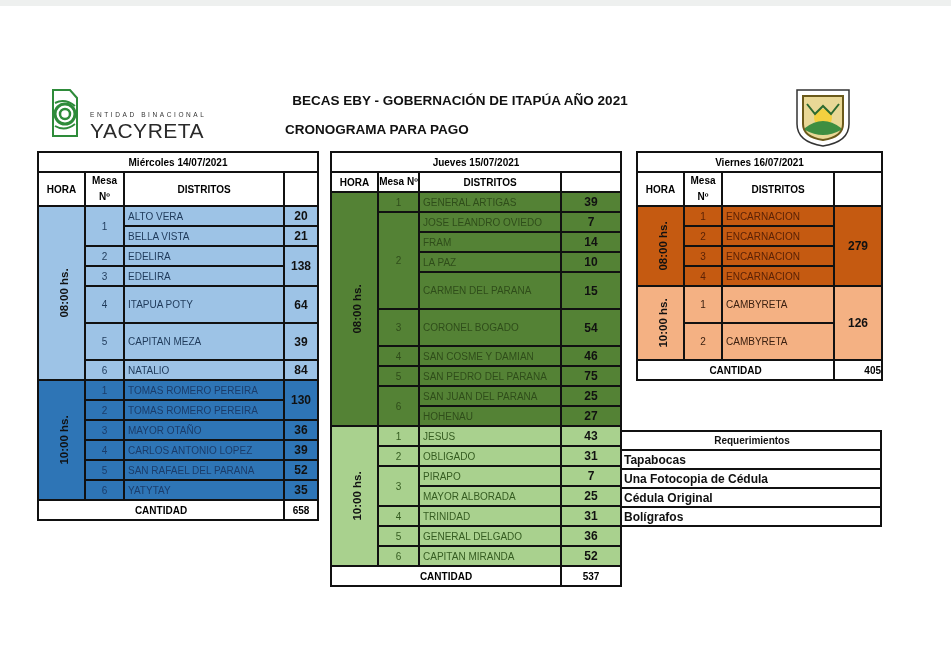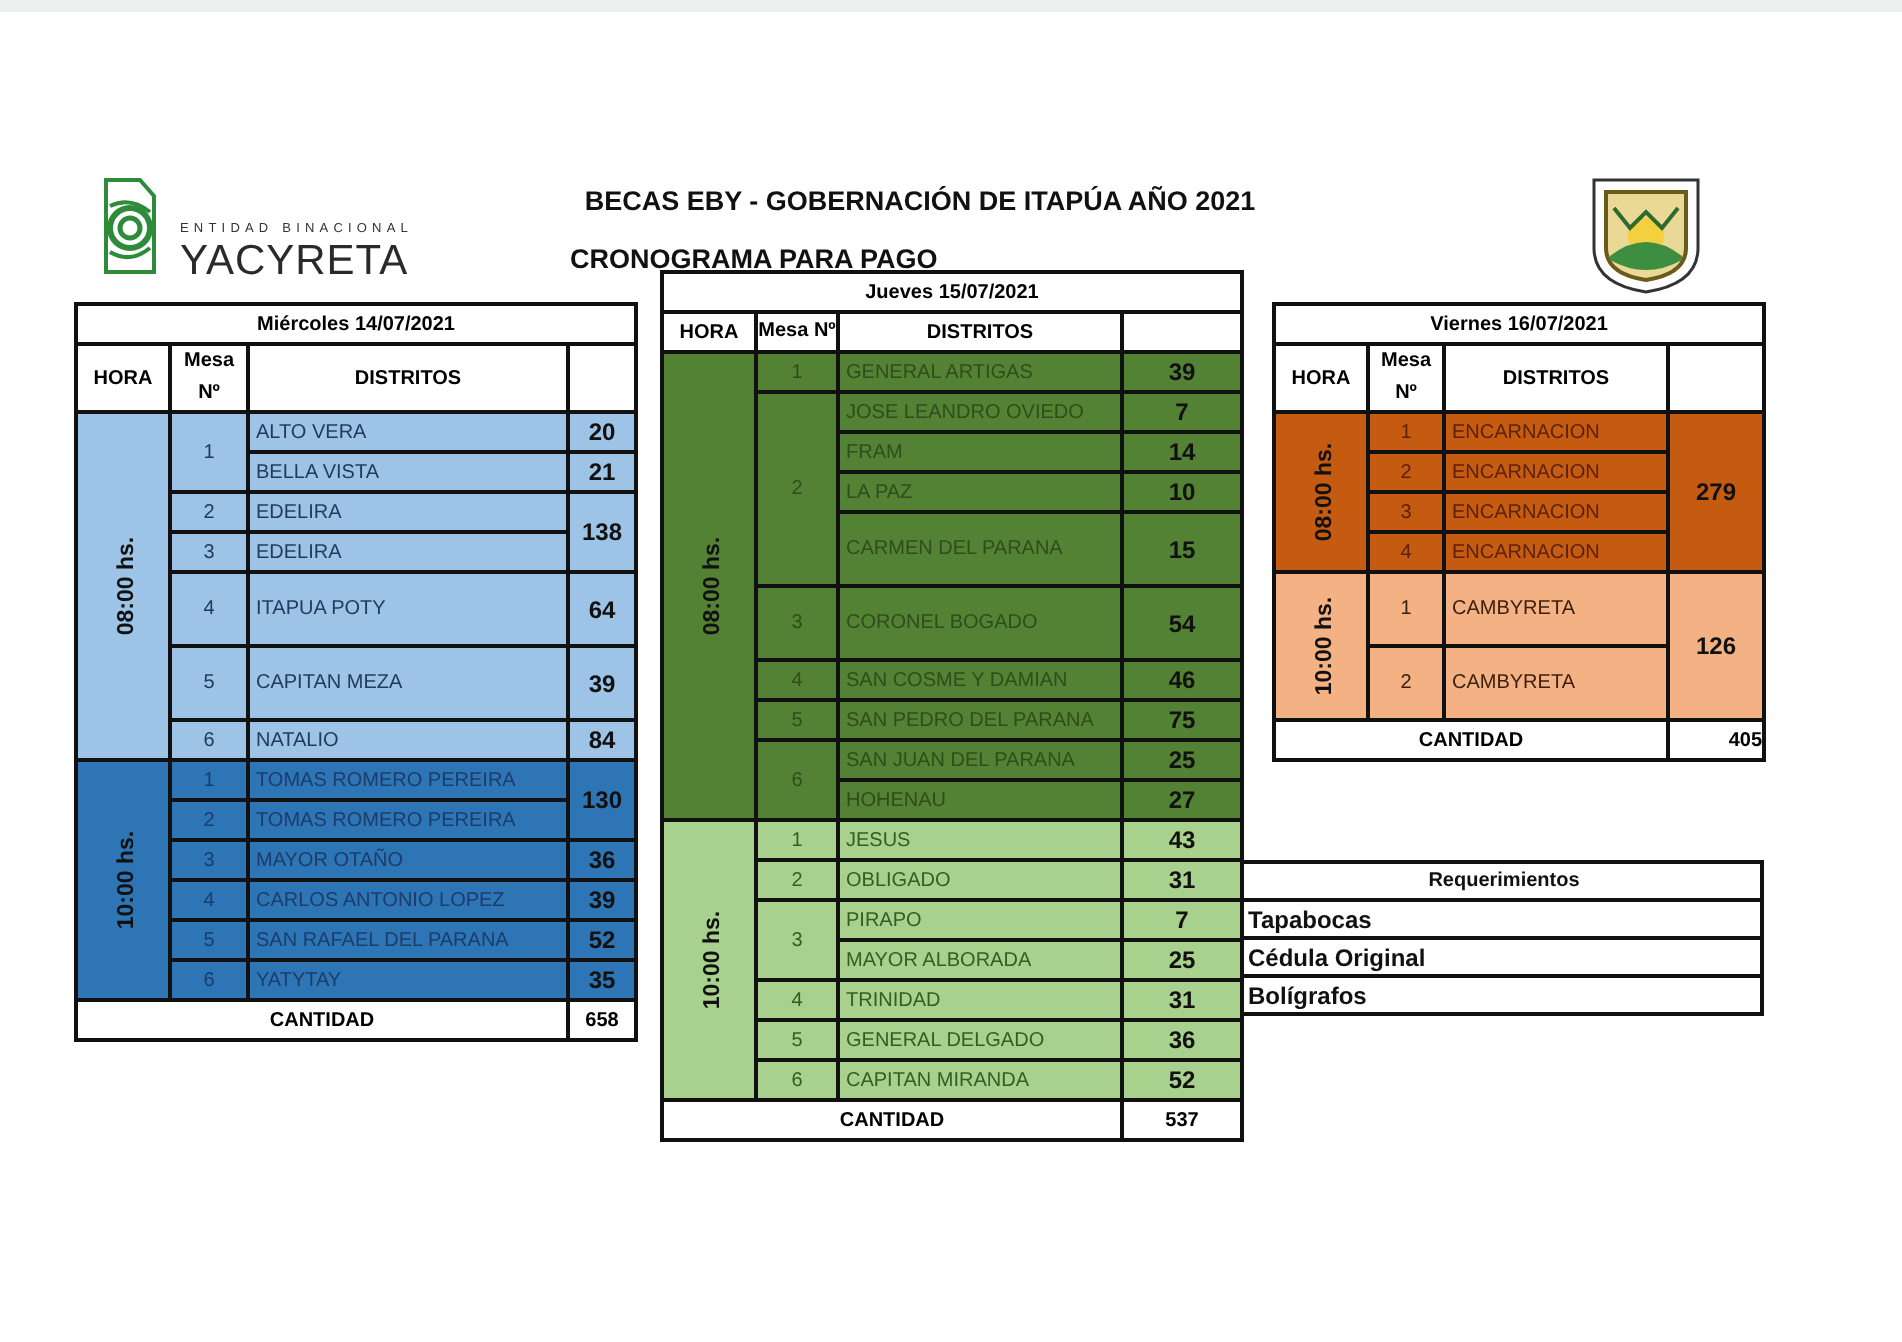--- a/index.html
+++ b/index.html
@@ -148,21 +148,21 @@
     <td class="dist lb2">YATYTAY</td>
     <td class="num lb2">35</td>
   </tr>
   <tr class="tot">
     <td colspan="3">CANTIDAD</td>
     <td>658</td>
   </tr>
 </tbody>
   </table>
 
-<table class="sched" style="left:330px;top:135px;width:290px;">
+<table class="sched" style="left:330px;top:151px;width:290px;">
   <colgroup>
       <col style="width:47px">
       <col style="width:41px">
       <col style="width:142px">
       <col style="width:60px">
     </colgroup>
   <tbody>
       <tr class="hdrday">
         <td colspan="4">Jueves 15/07/2021</td>
       </tr>
@@ -315,19 +315,22 @@
 
 <table class="req">
   <tbody>
       <tr>
         <td class="rh">Requerimientos</td>
       </tr>
   <tr>
         <td>Tapabocas</td>
       </tr>
   <tr>
+        <td>Una Fotocopia de Cédula</td>
+      </tr>
+  <tr>
         <td>Cédula Original</td>
       </tr>
   <tr>
         <td>Bolígrafos</td>
       </tr>
 </tbody>
   </table>
 
 </body></html>

